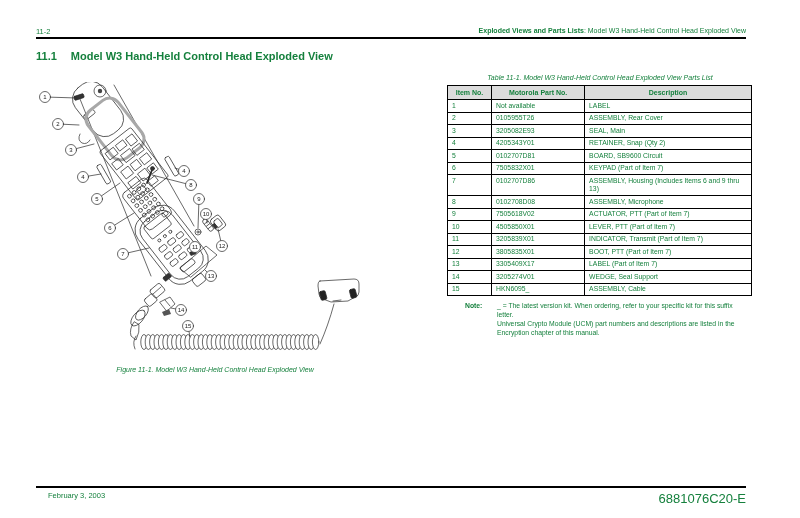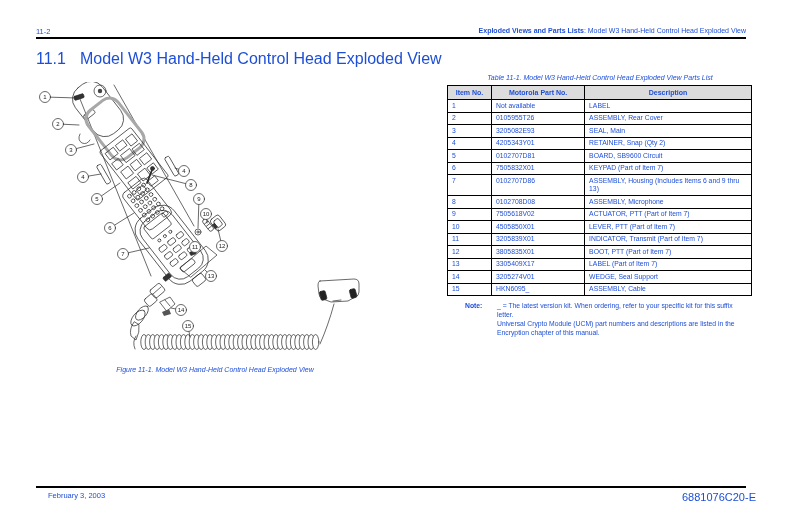--- a/index.html
+++ b/index.html
@@ -1,26 +1,26 @@
 <!DOCTYPE html>
 <html><head>
 <meta charset="utf-8">
 <style>
   html,body{margin:0;padding:0;background:#e9e9e9;}
   .page{
     position:relative;width:800px;height:518px;background:#ffffff;
     outline:1px solid #c8c8c8;overflow:hidden;
-    font-family:"Liberation Sans","DejaVu Sans",sans-serif;color:#1d4ed8;
+    font-family:"Liberation Sans","DejaVu Sans",sans-serif;color:#15803d;
   }
   
   .hdr-left{position:absolute;top:27px;left:36px;font-size:7.5px;}
   .hdr-right{position:absolute;top:27px;right:54px;font-size:7px;text-align:right;}
   .hdr-right b{font-weight:bold;}
   .rule-top{position:absolute;top:37px;left:36px;right:54px;height:2px;background:#000;}
-  .section-heading{position:absolute;top:50px;left:36px;font-size:16px;font-weight:normal;}
+  .section-heading{position:absolute;top:50px;left:36px;font-size:11px;font-weight:bold;}
   .section-heading .num{margin-right:14px;}
   
   .diagram{position:absolute;left:30px;top:82px;width:390px;height:280px;}
   .fig-caption{position:absolute;left:30px;top:366px;width:370px;text-align:center;
     font-size:7px;font-style:italic;}
   
   .table-area{position:absolute;left:447px;top:74px;width:306px;}
   .table-title{font-size:7px;font-style:italic;text-align:center;margin-bottom:4px;}
   table.parts{border-collapse:collapse;width:305px;border:1.5px solid #000;}
   table.parts th{background:#dcdcdc;font-size:7px;font-weight:bold;
@@ -31,21 +31,21 @@
   td.c-part{width:86px;}
   td.c-desc{width:163px;}
   
   .note{margin-top:5px;display:flex;font-size:6.8px;line-height:9px;}
   .note-label{font-weight:bold;width:32px;margin-left:18px;flex:none;}
   .note-body{width:240px;}
   .note-body div{margin:0;}
   
   .rule-bottom{position:absolute;top:486px;left:36px;right:54px;height:2px;background:#000;}
   .ftr-left{position:absolute;top:491px;left:48px;font-size:7.5px;}
-  .ftr-right{position:absolute;top:491px;right:44px;font-size:11px;}
+  .ftr-right{position:absolute;top:491px;right:54px;font-size:13px;}
   svg text{font-family:"Liberation Sans","DejaVu Sans",sans-serif;}
 </style>
 </head>
 <body>
 
 <div class="page">
 
   <div class="hdr-left">11-2</div>
   <div class="hdr-right">
     <b>Exploded Views and Parts Lists</b><span>: Model W3 Hand-Held Control Head Exploded View</span>

